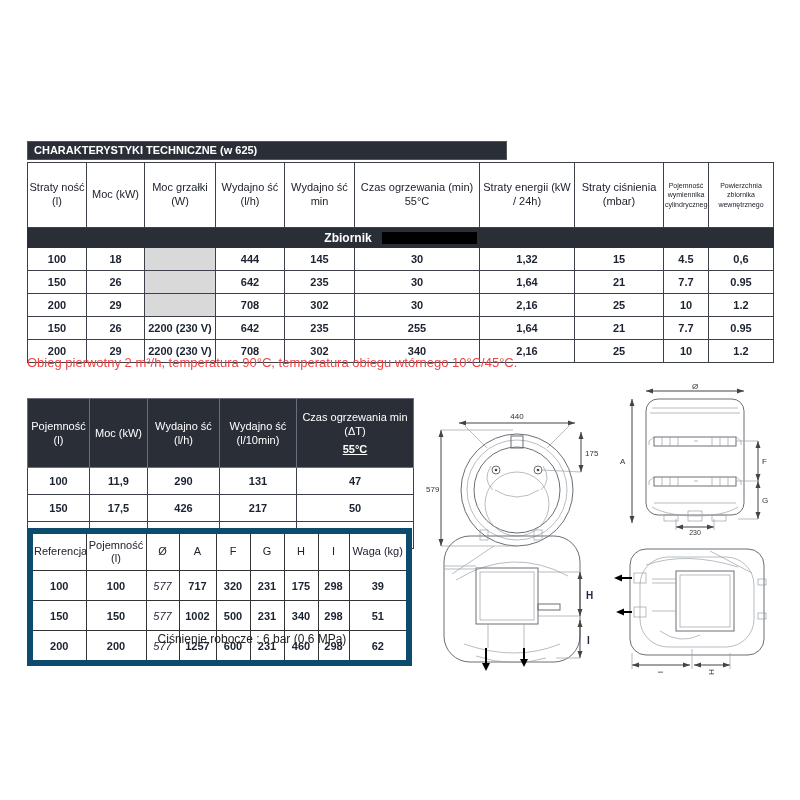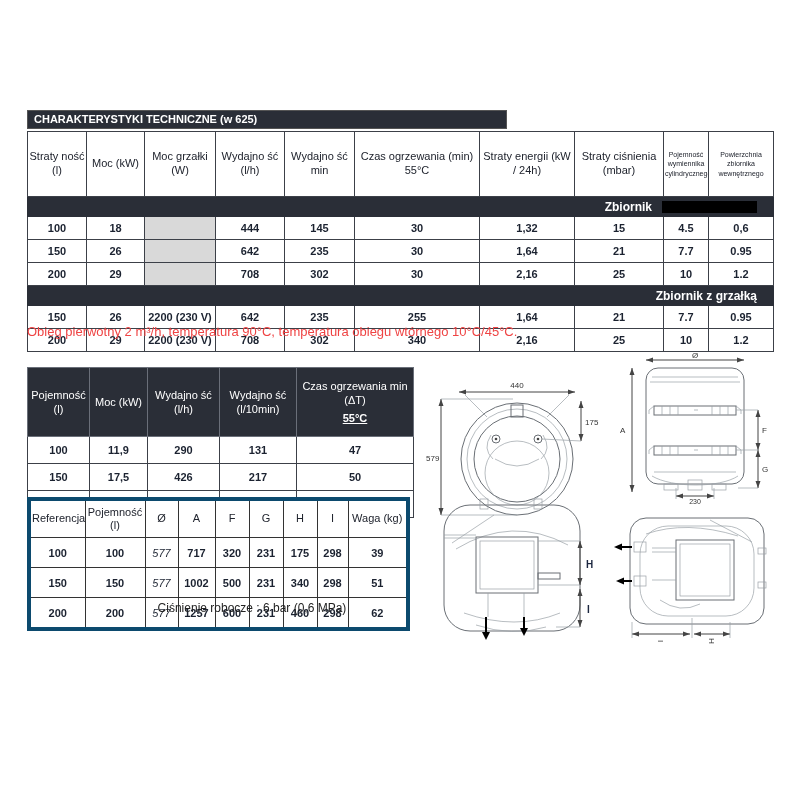--- a/index.html
+++ b/index.html
@@ -1,20 +1,20 @@
 <!DOCTYPE html>
 <html><head>
 <meta charset="utf-8">
 <style>
   html,body{margin:0;padding:0;}
   body{
     width:800px;height:800px;position:relative;background:#fff;
     font-family:"Liberation Sans", sans-serif;color:#20242e;overflow:hidden;
   }
-  .abs{position:absolute;}
+  .abs{position:absolute;margin-top:31px;}
 
   
   .title-bar{
     left:27px;top:110px;width:472px;height:17px;background:#2a2e37;
     color:#fff;font-size:11px;font-weight:bold;line-height:17px;padding-left:6px;
     border:1px solid #555;
   }
 
   
   table{border-collapse:collapse;table-layout:fixed;}
@@ -26,22 +26,22 @@
   .t1 th{
     border:1px solid #3c4048;background:#fff;font-weight:normal;font-size:11px;
     line-height:1.25;height:62px;text-align:center;vertical-align:middle;padding:1px;
   }
   .t1 th.tiny{font-size:7px;line-height:1.3;}
   .t1 td{
     border:1px solid #3c4048;text-align:center;height:20px;
     font-size:11px;font-weight:600;color:#1b2230;
   }
   .t1 tr.section td{
-    background:#2a2e37;color:#fff;text-align:right;font-weight:bold;font-size:12px;
-    padding:2px 16px;height:15px;border:1px solid #2a2e37;
+    background:#2a2e37;color:#fff;text-align:center;font-weight:bold;font-size:12px;
+    padding:2px 8px;height:15px;border:1px solid #2a2e37;
   }
   .redact{display:inline-block;width:95px;height:12px;background:#000;margin-left:10px;vertical-align:middle;}
   .gray{background:#d9d9d9;}
 
   
   .note1{left:27px;top:324px;font-size:13px;color:#ef4444;}
   .note2{left:27px;top:601px;width:450px;text-align:center;font-size:12px;color:#222;}
 
   
   .t2{left:27px;top:367px;width:386px;}
@@ -51,21 +51,21 @@
     height:66px;text-align:center;vertical-align:middle;border:1px solid #6a6f79;padding:1px;
   }
   .t2 th .b2{font-weight:bold;margin-top:4px;text-decoration:underline;}
   .t2 td{
     border:1px solid #3c4048;text-align:center;height:24px;
     font-size:11px;font-weight:600;color:#1b2230;
   }
 
   
   .t3{left:27px;top:497px;width:383px;}
-  .t3 table{width:383px;border:4px solid #0c4a6e;}
+  .t3 table{width:383px;border:6px solid #0c4a6e;}
   .t3 th{
     border:1px solid #333;background:#fff;font-weight:normal;font-size:11px;
     height:34px;text-align:center;vertical-align:middle;line-height:1.2;padding:1px;
   }
   .t3 td{
     border:1px solid #333;text-align:center;height:27px;font-size:11px;color:#1b2230;font-weight:600;
   }
   .t3 td.it{font-style:italic;font-weight:normal;}
   .t3 td.b{font-weight:bold;}
 
@@ -146,23 +146,20 @@
     <td>29</td>
     <td class="gray"></td>
     <td>708</td>
     <td>302</td>
     <td>30</td>
     <td>2,16</td>
     <td>25</td>
     <td>10</td>
     <td>1.2</td>
   </tr>
-  <tr class="section">
-    <td colspan="10"><span>Zbiornik z grzałką</span></td>
-  </tr>
   <tr>
     <td>150</td>
     <td>26</td>
     <td>2200 (230 V)</td>
     <td>642</td>
     <td>235</td>
     <td>255</td>
     <td>1,64</td>
     <td>21</td>
     <td>7.7</td>

